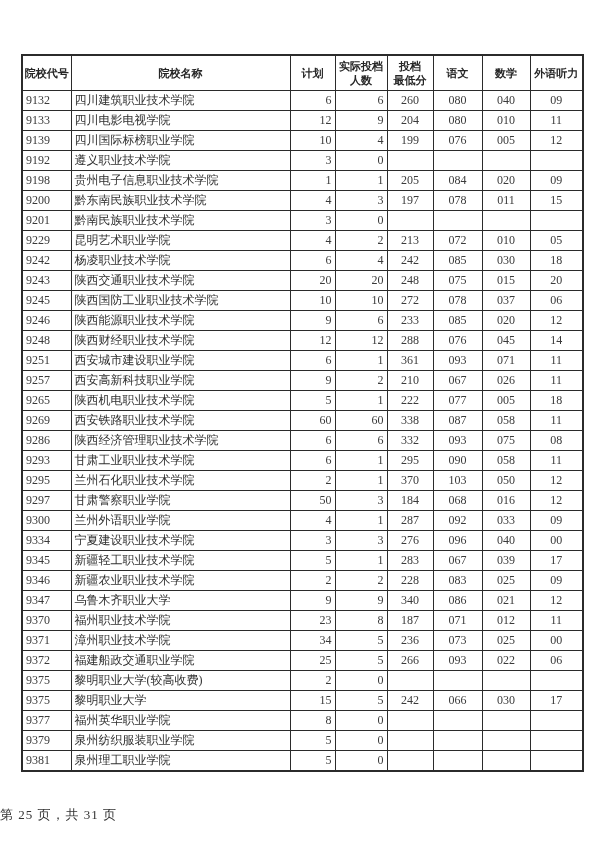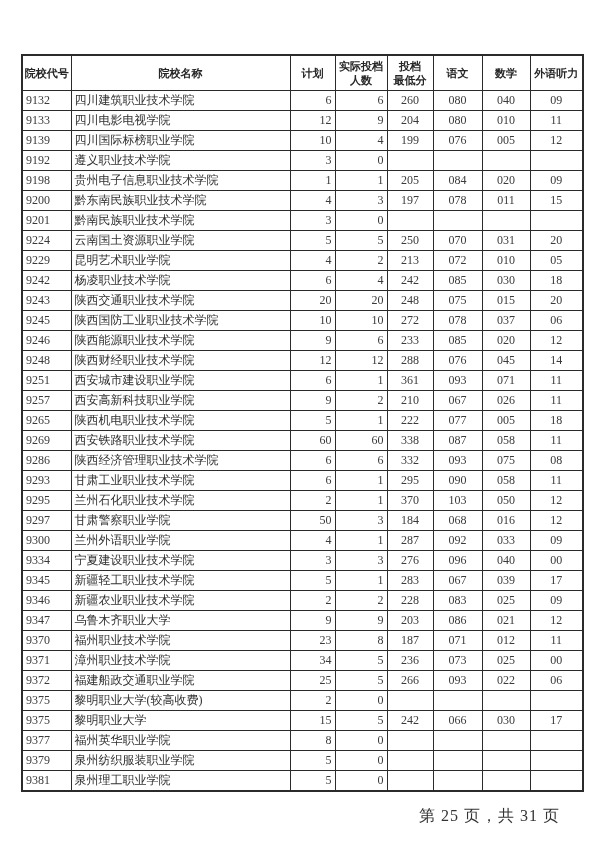--- a/index.html
+++ b/index.html
@@ -54,22 +54,22 @@
   }
   td.c0 { text-align: left; font-size: 11px; color: #3a3a3a; }
   td.c1 { text-align: left; margin-left: 44px; }
   td.c2, td.c3 { text-align: right; font-size: 11px; color: #3a3a3a; }
   td.c4, td.c5, td.c6, td.c7 { text-align: center; font-size: 11px; color: #3a3a3a; }
   .page-footer {
     position: absolute;
     top: 806px;
     left: 0;
     width: 560px;
-    text-align: right;
-    font-size: 16px;
+    text-align: left;
+    font-size: 13px;
     letter-spacing: 1px;
     color: #333333;
   }
 </style>
 </head>
 <body>
 
 <div class="page">
   <table class="score-table">
     <colgroup>
@@ -161,30 +161,20 @@
           <td class="c0">9201</td>
           <td class="c1">黔南民族职业技术学院</td>
           <td class="c2">3</td>
           <td class="c3">0</td>
           <td class="c4"></td>
           <td class="c5"></td>
           <td class="c6"></td>
           <td class="c7"></td>
         </tr>
         <tr>
-          <td class="c0">9224</td>
-          <td class="c1">云南国土资源职业学院</td>
-          <td class="c2">5</td>
-          <td class="c3">5</td>
-          <td class="c4">250</td>
-          <td class="c5">070</td>
-          <td class="c6">031</td>
-          <td class="c7">20</td>
-        </tr>
-        <tr>
           <td class="c0">9229</td>
           <td class="c1">昆明艺术职业学院</td>
           <td class="c2">4</td>
           <td class="c3">2</td>
           <td class="c4">213</td>
           <td class="c5">072</td>
           <td class="c6">010</td>
           <td class="c7">05</td>
         </tr>
         <tr>
@@ -355,21 +345,21 @@
           <td class="c4">228</td>
           <td class="c5">083</td>
           <td class="c6">025</td>
           <td class="c7">09</td>
         </tr>
         <tr>
           <td class="c0">9347</td>
           <td class="c1">乌鲁木齐职业大学</td>
           <td class="c2">9</td>
           <td class="c3">9</td>
-          <td class="c4">203</td>
+          <td class="c4">340</td>
           <td class="c5">086</td>
           <td class="c6">021</td>
           <td class="c7">12</td>
         </tr>
         <tr>
           <td class="c0">9370</td>
           <td class="c1">福州职业技术学院</td>
           <td class="c2">23</td>
           <td class="c3">8</td>
           <td class="c4">187</td>

